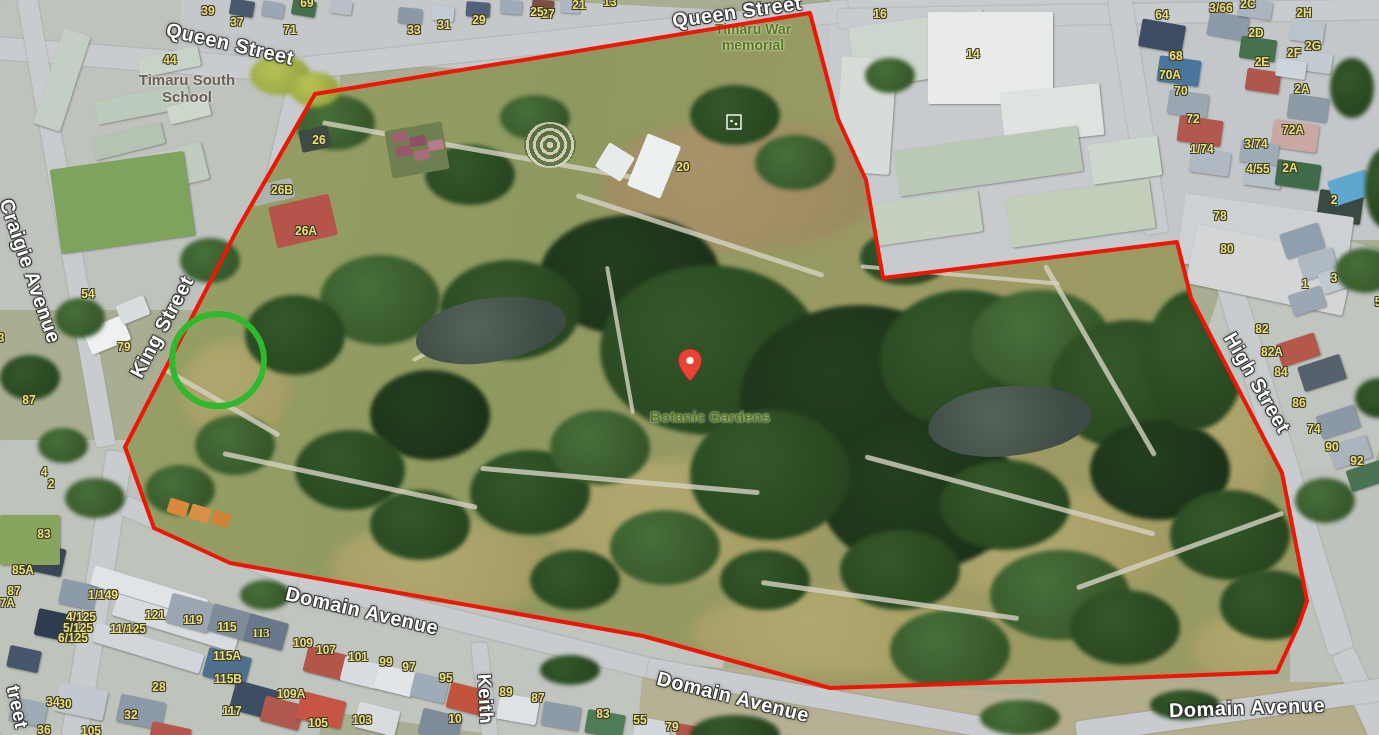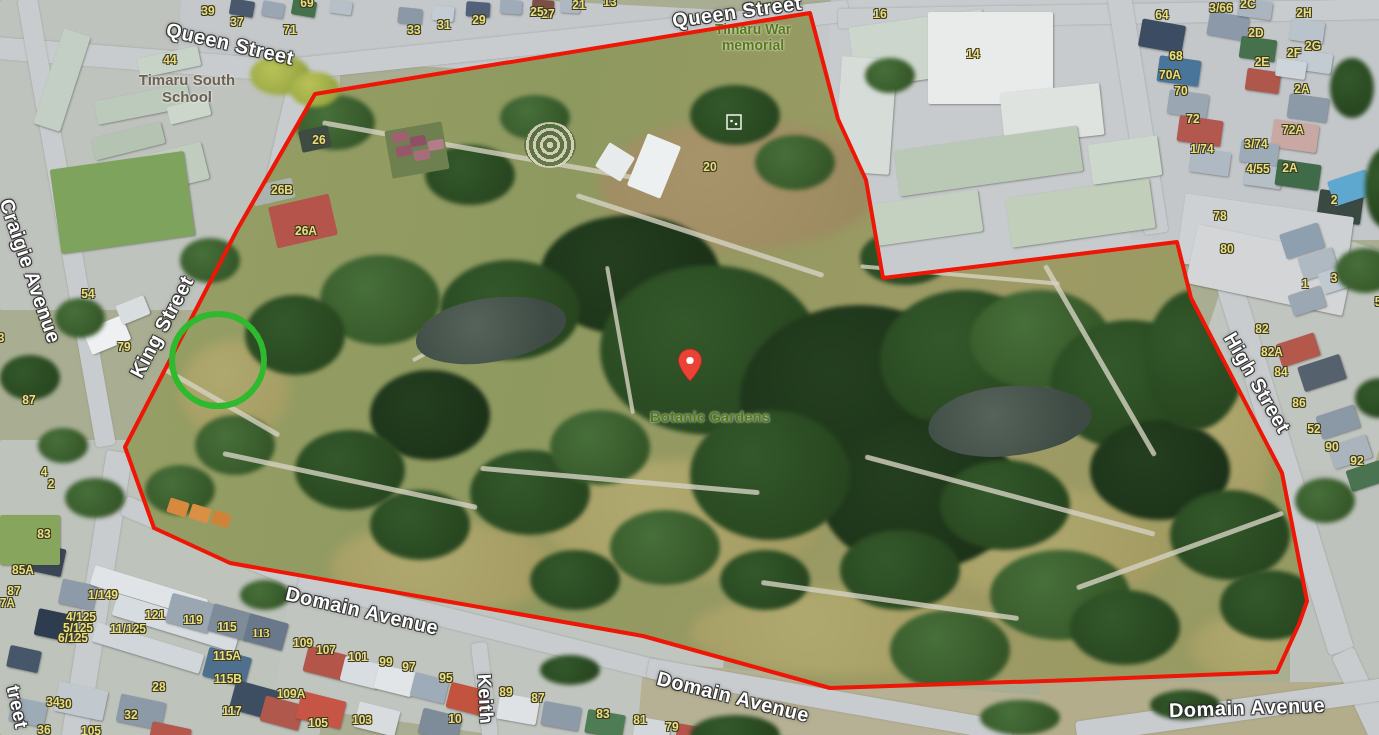--- a/index.html
+++ b/index.html
@@ -275,21 +275,21 @@
       <div class="num" style="left: 444px; top: 25px;">31</div>
       <div class="num" style="left: 479px; top: 20px;">29</div>
       <div class="num" style="left: 536px; top: 14px; margin-left: 12px;">27</div>
       <div class="num" style="left: 537px; top: 12px;">25</div>
       <div class="num" style="left: 579px; top: 5px;">21</div>
       <div class="num" style="left: 610px; top: 2px;">13</div>
       <div class="num" style="left: 170px; top: 60px;">44</div>
       <div class="num" style="left: 319px; top: 140px;">26</div>
       <div class="num" style="left: 282px; top: 190px;">26B</div>
       <div class="num" style="left: 306px; top: 231px;">26A</div>
-      <div class="num" style="left: 694px; top: 167px; padding-left: 32px;">20</div>
+      <div class="num" style="left: 667px; top: 167px; padding-left: 32px;">20</div>
       <div class="num" style="left: 880px; top: 14px;">16</div>
       <div class="num" style="left: 973px; top: 54px;">14</div>
       <div class="num" style="left: 1162px; top: 15px;">64</div>
       <div class="num" style="left: 1221px; top: 8px;">3/66</div>
       <div class="num" style="left: 1248px; top: 4px;">2C</div>
       <div class="num" style="left: 1304px; top: 13px;">2H</div>
       <div class="num" style="left: 1256px; top: 33px;">2D</div>
       <div class="num" style="left: 1313px; top: 46px;">2G</div>
       <div class="num" style="left: 1294px; top: 53px;">2F</div>
       <div class="num" style="left: 1262px; top: 62px;">2E</div>
@@ -306,21 +306,21 @@
       <div class="num" style="left: 1334px; top: 200px;">2</div>
       <div class="num" style="left: 1220px; top: 216px;">78</div>
       <div class="num" style="left: 1227px; top: 249px;">80</div>
       <div class="num" style="left: 1305px; top: 284px;">1</div>
       <div class="num" style="left: 1334px; top: 278px;">3</div>
       <div class="num" style="left: 1378px; top: 302px;">5</div>
       <div class="num" style="left: 1262px; top: 329px;">82</div>
       <div class="num" style="left: 1272px; top: 352px;">82A</div>
       <div class="num" style="left: 1281px; top: 372px;">84</div>
       <div class="num" style="left: 1299px; top: 403px;">86</div>
-      <div class="num" style="left: 1314px; top: 429px;">52</div>
+      <div class="num" style="left: 1314px; top: 429px;">74</div>
       <div class="num" style="left: 1332px; top: 447px;">90</div>
       <div class="num" style="left: 1357px; top: 461px;">92</div>
       <div class="num" style="left: 88px; top: 294px;">54</div>
       <div class="num" style="left: 124px; top: 347px;">79</div>
       <div class="num" style="left: 29px; top: 400px;">87</div>
       <div class="num" style="left: 1px; top: 338px;">3</div>
       <div class="num" style="left: 44px; top: 472px;">4</div>
       <div class="num" style="left: 51px; top: 484px;">2</div>
       <div class="num" style="left: 44px; top: 534px;">83</div>
       <div class="num" style="left: 23px; top: 570px;">85A</div>
@@ -351,21 +351,21 @@
       <div class="num" style="left: 386px; top: 662px;">99</div>
       <div class="num" style="left: 409px; top: 667px;">97</div>
       <div class="num" style="left: 446px; top: 678px;">95</div>
       <div class="num" style="left: 362px; top: 720px;">103</div>
       <div class="num" style="left: 318px; top: 723px;">105</div>
       <div class="num" style="left: 455px; top: 719px;">10</div>
       <div class="num" style="left: 506px; top: 692px;">89</div>
       <div class="num" style="left: 538px; top: 698px;">87</div>
       <div class="num" style="left: 556px; top: 706px; margin-top: 47px;">85</div>
       <div class="num" style="left: 603px; top: 714px;">83</div>
-      <div class="num" style="left: 640px; top: 720px;">81</div>
+      <div class="num" style="left: 640px; top: 720px;">55</div>
       <div class="num" style="left: 672px; top: 727px;">79</div>
     </div>
   <svg id="overlay" width="1379" height="735" viewBox="0 0 1379 735">
       <polygon points="315,94 810,13 838,119 866,180 883,278 1177,242 1191,298 1282,473 1307,601 1299,624 1277,672 1075,680 830,688 643,636 230,563 154,528 125,447 237,230" fill="none" stroke="#ee1606" stroke-width="4" stroke-linejoin="round"></polygon>
       <circle cx="218" cy="360" r="46" fill="none" stroke="#2fb92f" stroke-width="6"></circle>
       <rect x="727" y="115" width="14" height="14" fill="none" stroke="#ffffff" stroke-width="1.4"></rect>
       <circle cx="731.5" cy="121" r="1.3" fill="#ffffff"></circle>
       <circle cx="736" cy="124" r="1.3" fill="#ffffff"></circle>
       <g transform="translate(678.5,349)">
         <path d="M11.5 0C5.1 0 0 5.1 0 11.5c0 8.6 11.5 20.5 11.5 20.5S23 20.1 23 11.5C23 5.1 17.9 0 11.5 0z" fill="#ea4335" stroke="#b3261e" stroke-width="0.8"></path>

